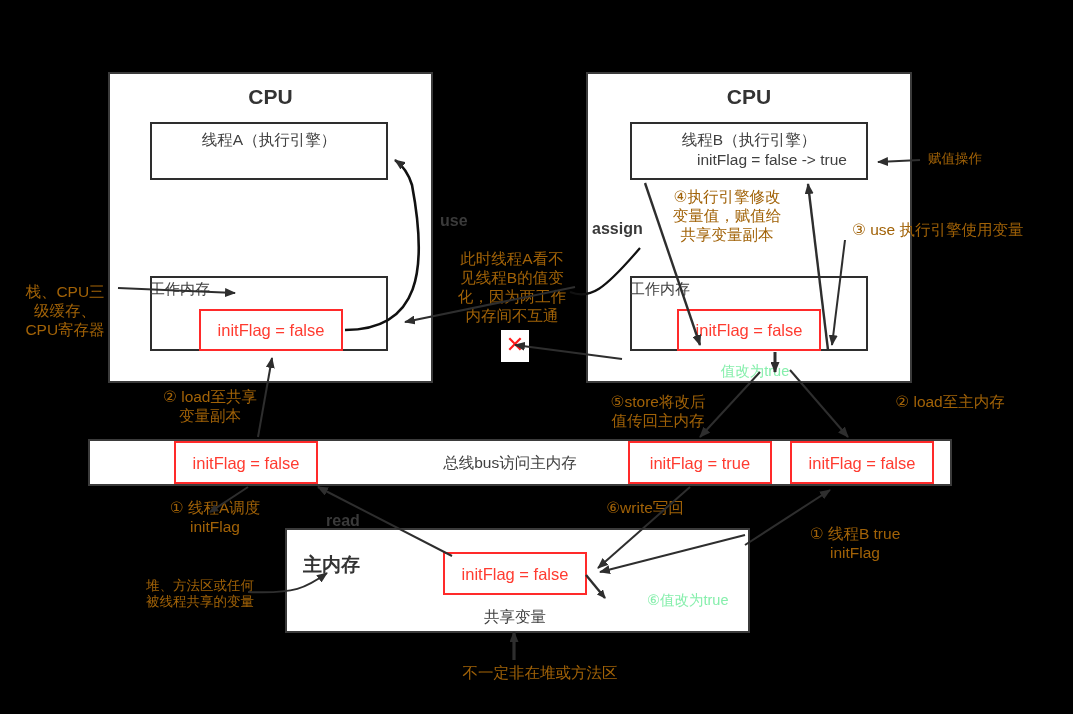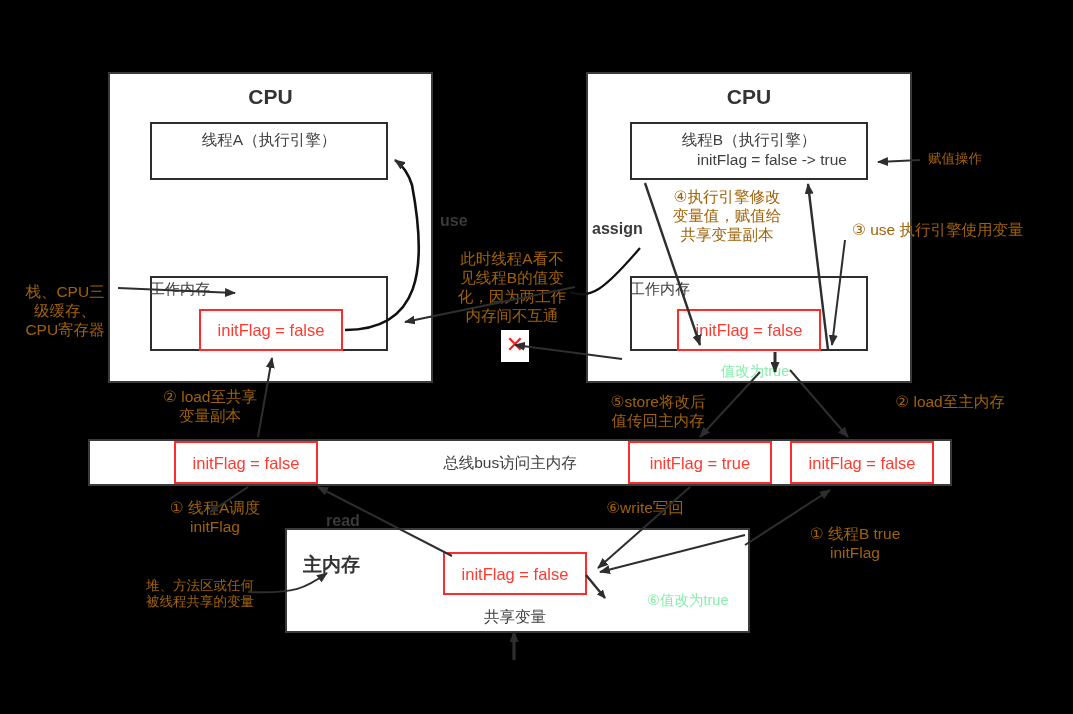--- a/index.html
+++ b/index.html
@@ -94,20 +94,21 @@
   <div class="panel abs" style="left:285px;top:528px;width:465px;height:105px;"></div>
   <div class="t mm-title abs" style="left:303px;top:553px;">主内存</div>
 
   <div class="redbox abs" style="left:443px;top:552px;width:144px;height:43px;"></div>
   <div class="t red-val abs" style="left:443px;top:564px;width:144px;">initFlag = false</div>
 
   <div class="t shared-lbl abs" style="left:443px;top:608px;width:144px;">共享变量</div>
 
   <div class="t red-small abs" style="left:603px;top:592px;width:130px;text-align:left;margin-left:44px;">⑥值改为true</div>
 
+  <div class="t red-note abs" style="left:400px;top:664px;width:280px;">不一定非在堆或方法区</div>
 
   <div class="t red-note abs" style="left:10px;top:272px;width:110px;margin-top:11px;">栈、CPU三
 级缓存、
 CPU寄存器</div>
 
   <div class="t red-note abs" style="left:130px;top:388px;width:160px;">② load至共享
 变量副本</div>
 
   <div class="t red-note abs" style="left:140px;top:499px;width:150px;">① 线程A调度
 initFlag</div>

